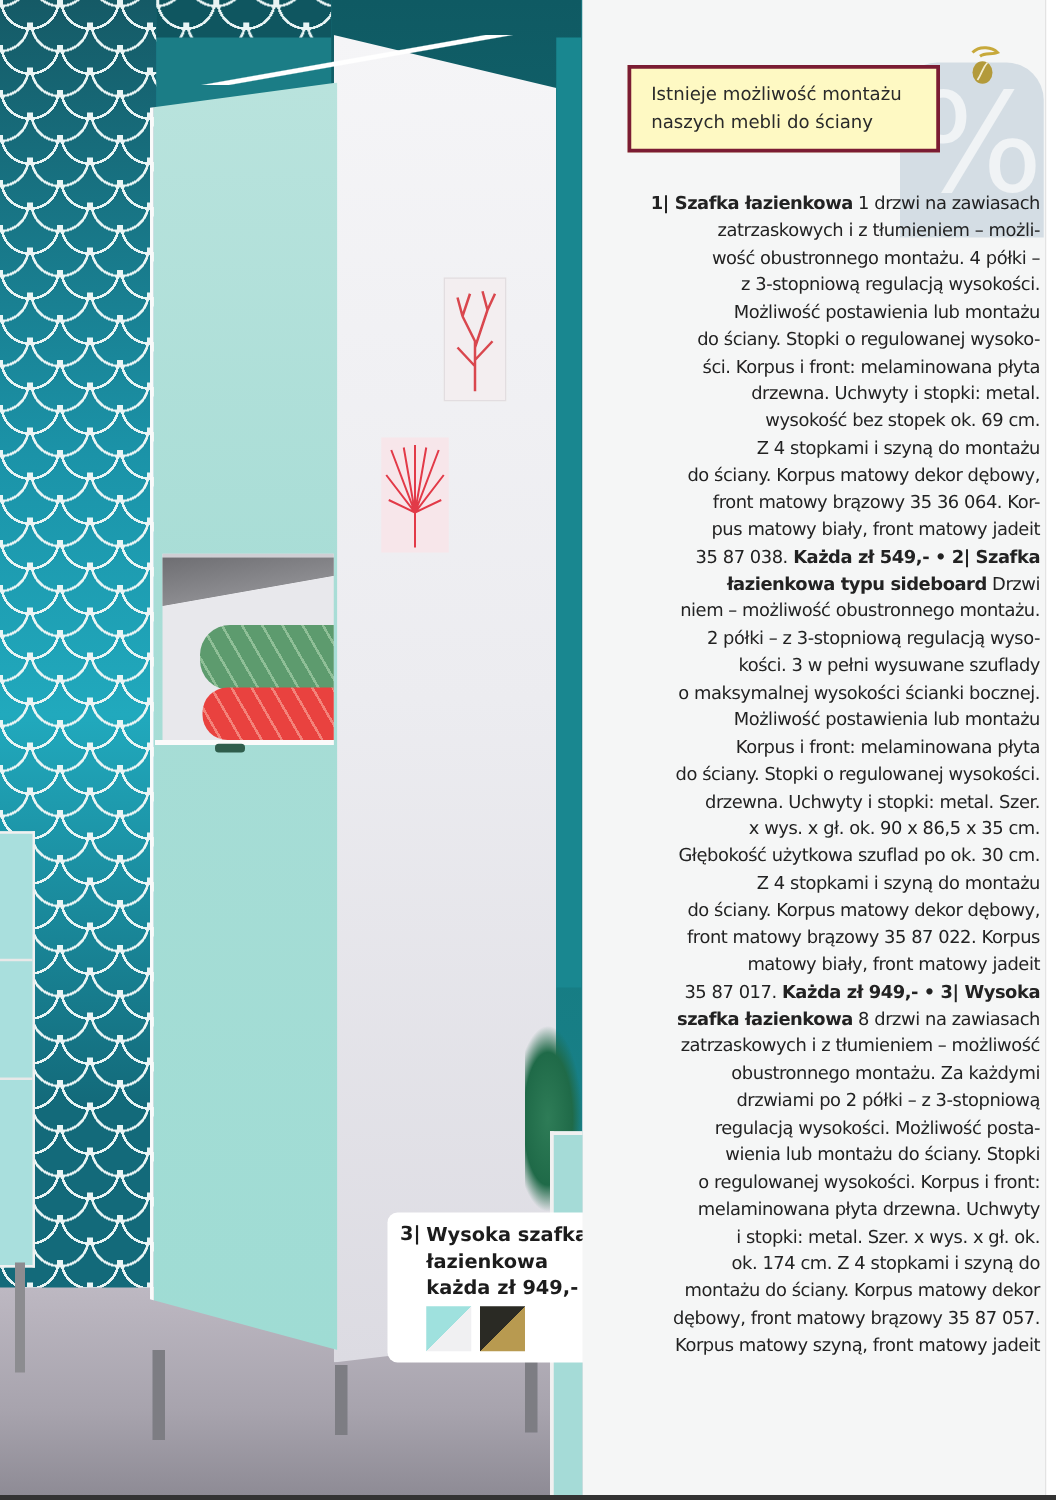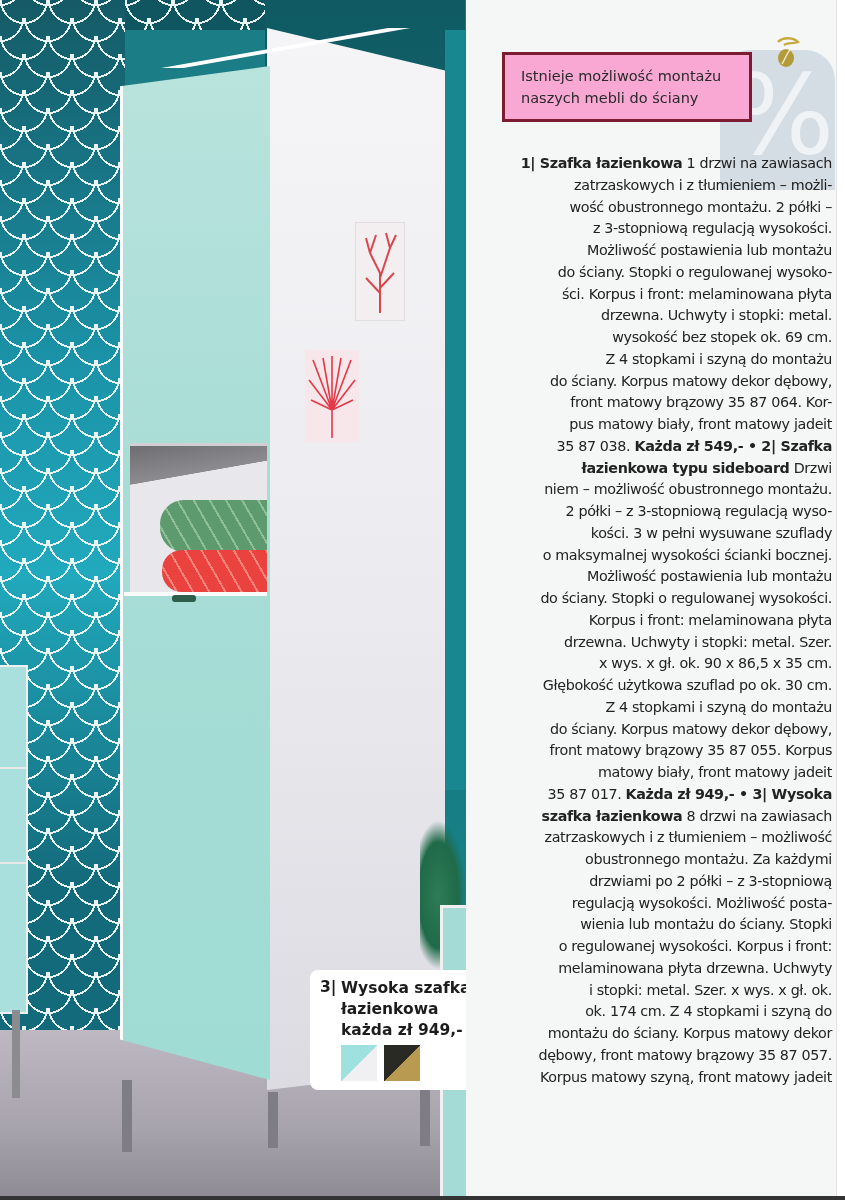--- a/index.html
+++ b/index.html
@@ -131,21 +131,21 @@
   .watermark {
     position: absolute; left: 720px; top: 50px; width: 115px; height: 140px;
     background: #c7d3dd; opacity: 0.7; border-radius: 30px 30px 0 0;
   }
   .watermark span {
     position: absolute; left: 10px; top: 10px; font-size: 110px; color: #eef2f5; font-family: "DejaVu Sans", sans-serif; line-height: 1;
   }
   .logo-icon { position: absolute; left: 772px; top: 36px; width: 30px; height: 34px; }
   .notice-box {
     position: absolute; left: 502px; top: 52px; width: 250px; height: 70px;
-    border: 3px solid #7b1c33; background: #f9a8d4; box-sizing: border-box;
+    border: 3px solid #7b1c33; background: #fef9c3; box-sizing: border-box;
     padding: 10px 16px 0 16px;
     font-family: "DejaVu Sans", sans-serif; font-size: 14.5px; line-height: 22px; color: #2a2a2a;
   }
   .body-text {
     position: absolute; left: 496px; top: 153px; width: 336px;
     font-family: "DejaVu Sans", sans-serif; font-size: 14.3px; line-height: 21.75px; color: #222;
   }
   .body-text .ln { display: block; white-space: nowrap; letter-spacing: -0.35px; text-align: right; }
   .body-text b { font-weight: bold; }
   .page-edge { position: absolute; left: 836px; top: 0; width: 9px; height: 1200px; background: #ffffff; border-left: 1px solid #e3e3e3; }
@@ -225,46 +225,46 @@
 </svg>
 
 <div class="notice-box">
   <div>Istnieje możliwość montażu</div>
   <div>naszych mebli do ściany</div>
 </div>
 
 <div class="body-text" id="body-text">
     <span class="ln"><b>1| Szafka łazienkowa</b><span> 1 drzwi na zawiasach</span></span>
     <span class="ln"><span>zatrzaskowych i z tłumieniem – możli-</span></span>
-    <span class="ln"><span>wość obustronnego montażu. 2 półki –</span></span>
+    <span class="ln"><span>wość obustronnego montażu. 4 półki –</span></span>
     <span class="ln"><span>z 3-stopniową regulacją wysokości.</span></span>
     <span class="ln"><span>Możliwość postawienia lub montażu</span></span>
     <span class="ln"><span>do ściany. Stopki o regulowanej wysoko-</span></span>
     <span class="ln"><span>ści. Korpus i front: melaminowana płyta</span></span>
     <span class="ln"><span>drzewna. Uchwyty i stopki: metal.</span></span>
     <span class="ln"><span>wysokość bez stopek ok. 69 cm.</span></span>
     <span class="ln"><span>Z 4 stopkami i szyną do montażu</span></span>
     <span class="ln"><span>do ściany. Korpus matowy dekor dębowy,</span></span>
-    <span class="ln"><span>front matowy brązowy 35 87 064. Kor-</span></span>
+    <span class="ln"><span>front matowy brązowy 35 36 064. Kor-</span></span>
     <span class="ln"><span>pus matowy biały, front matowy jadeit</span></span>
     <span class="ln"><span>35 87 038. </span><b>Każda zł 549,- • 2| Szafka</b></span>
     <span class="ln"><b>łazienkowa typu sideboard</b><span> Drzwi</span></span>
     <span class="ln"><span>niem – możliwość obustronnego montażu.</span></span>
     <span class="ln"><span>2 półki – z 3-stopniową regulacją wyso-</span></span>
     <span class="ln"><span>kości. 3 w pełni wysuwane szuflady</span></span>
     <span class="ln"><span>o maksymalnej wysokości ścianki bocznej.</span></span>
     <span class="ln"><span>Możliwość postawienia lub montażu</span></span>
+    <span class="ln"><span>Korpus i front: melaminowana płyta</span></span>
     <span class="ln"><span>do ściany. Stopki o regulowanej wysokości.</span></span>
-    <span class="ln"><span>Korpus i front: melaminowana płyta</span></span>
     <span class="ln"><span>drzewna. Uchwyty i stopki: metal. Szer.</span></span>
     <span class="ln"><span>x wys. x gł. ok. 90 x 86,5 x 35 cm.</span></span>
     <span class="ln"><span>Głębokość użytkowa szuflad po ok. 30 cm.</span></span>
     <span class="ln"><span>Z 4 stopkami i szyną do montażu</span></span>
     <span class="ln"><span>do ściany. Korpus matowy dekor dębowy,</span></span>
-    <span class="ln"><span>front matowy brązowy 35 87 055. Korpus</span></span>
+    <span class="ln"><span>front matowy brązowy 35 87 022. Korpus</span></span>
     <span class="ln"><span>matowy biały, front matowy jadeit</span></span>
     <span class="ln"><span>35 87 017. </span><b>Każda zł 949,- • 3| Wysoka</b></span>
     <span class="ln"><b>szafka łazienkowa</b><span> 8 drzwi na zawiasach</span></span>
     <span class="ln"><span>zatrzaskowych i z tłumieniem – możliwość</span></span>
     <span class="ln"><span>obustronnego montażu. Za każdymi</span></span>
     <span class="ln"><span>drzwiami po 2 półki – z 3-stopniową</span></span>
     <span class="ln"><span>regulacją wysokości. Możliwość posta-</span></span>
     <span class="ln"><span>wienia lub montażu do ściany. Stopki</span></span>
     <span class="ln"><span>o regulowanej wysokości. Korpus i front:</span></span>
     <span class="ln"><span>melaminowana płyta drzewna. Uchwyty</span></span>

